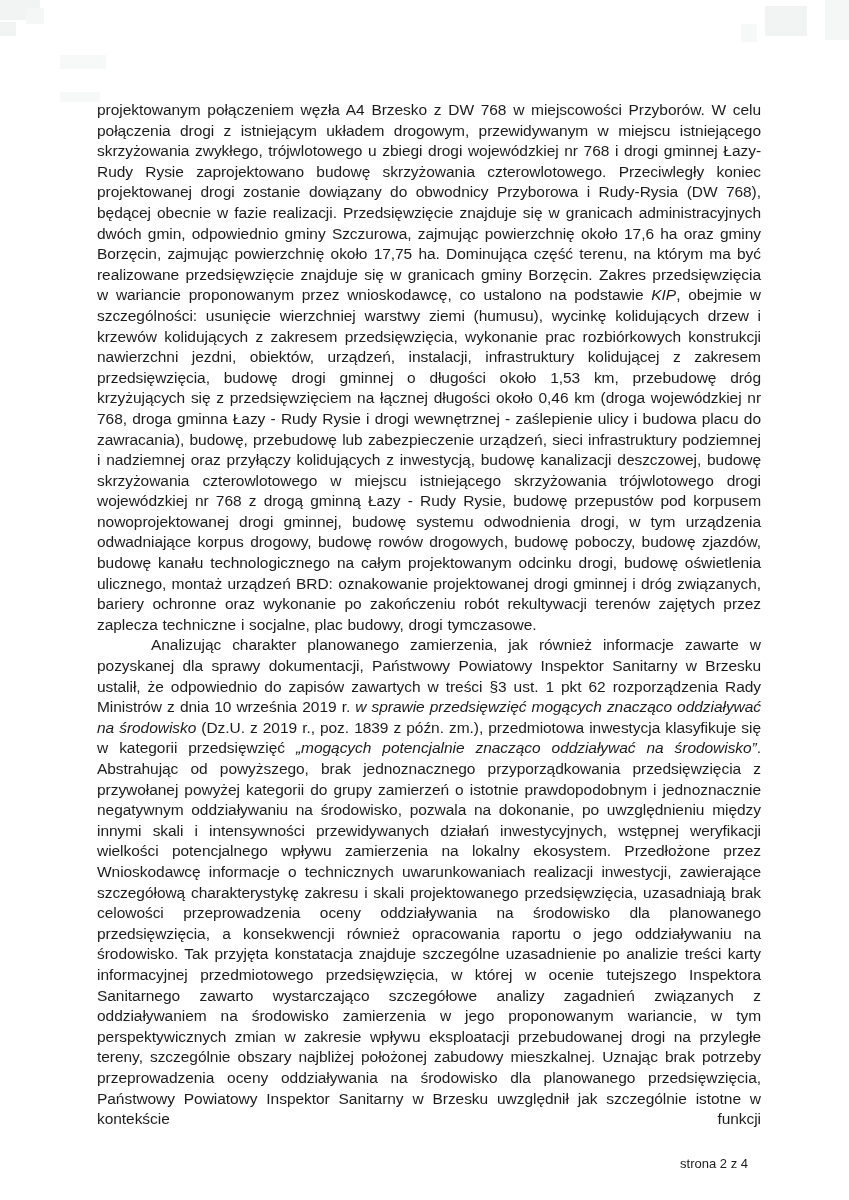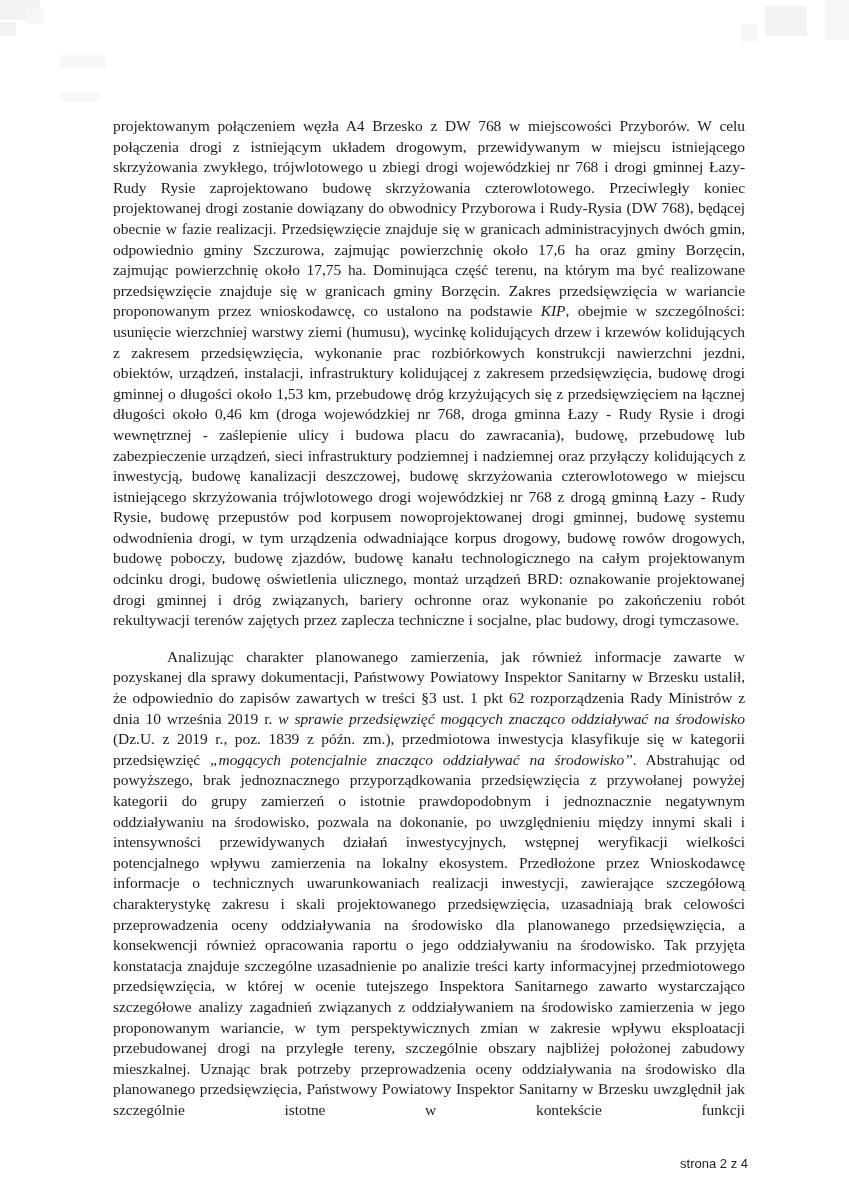--- a/index.html
+++ b/index.html
@@ -22,23 +22,22 @@
     left: 97px;
     top: 100px;
     width: 664px;
     font-size: 15.5px;
     line-height: 20.6px;
     text-align: justify;
     letter-spacing: -0.05px;
     word-spacing: 0.5px;
   }
   .doc-body p {
-    margin: 16px;
+    margin: 0;
     padding: 0;
-    font-family: Liberation Serif, serif;
   }
   .doc-body p.indent {
     text-indent: 54px;
   }
   
   .doc-body p.justify-last {
     text-align-last: justify;
   }
   .it {
     font-style: italic;

